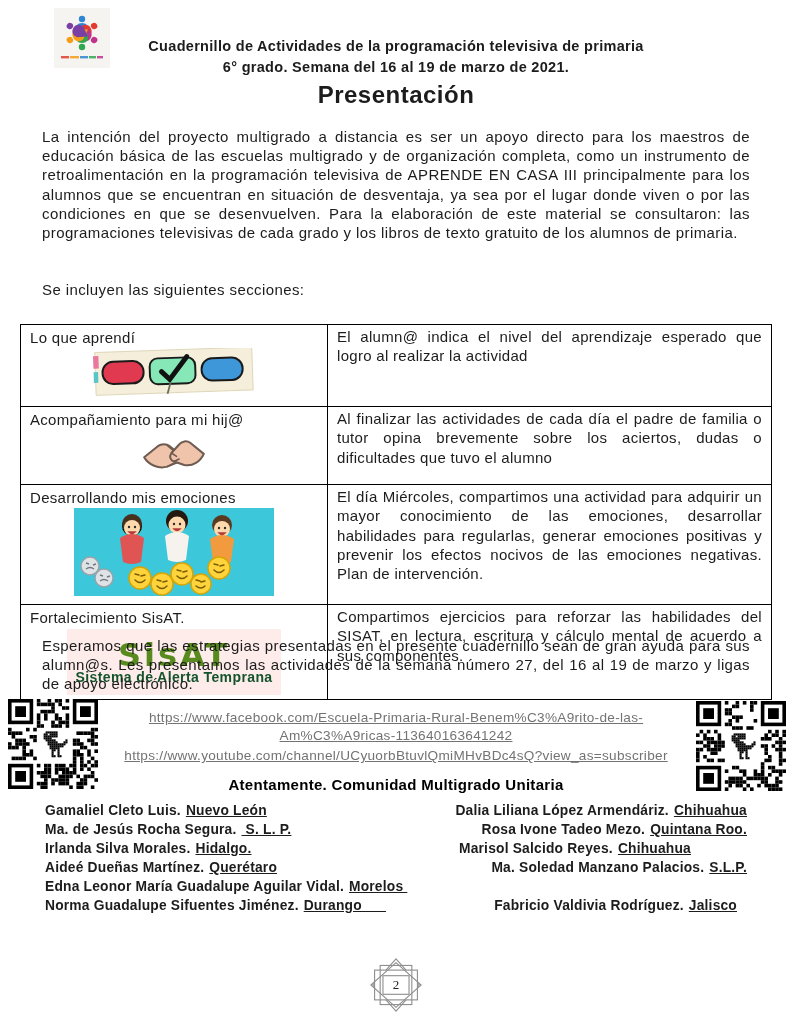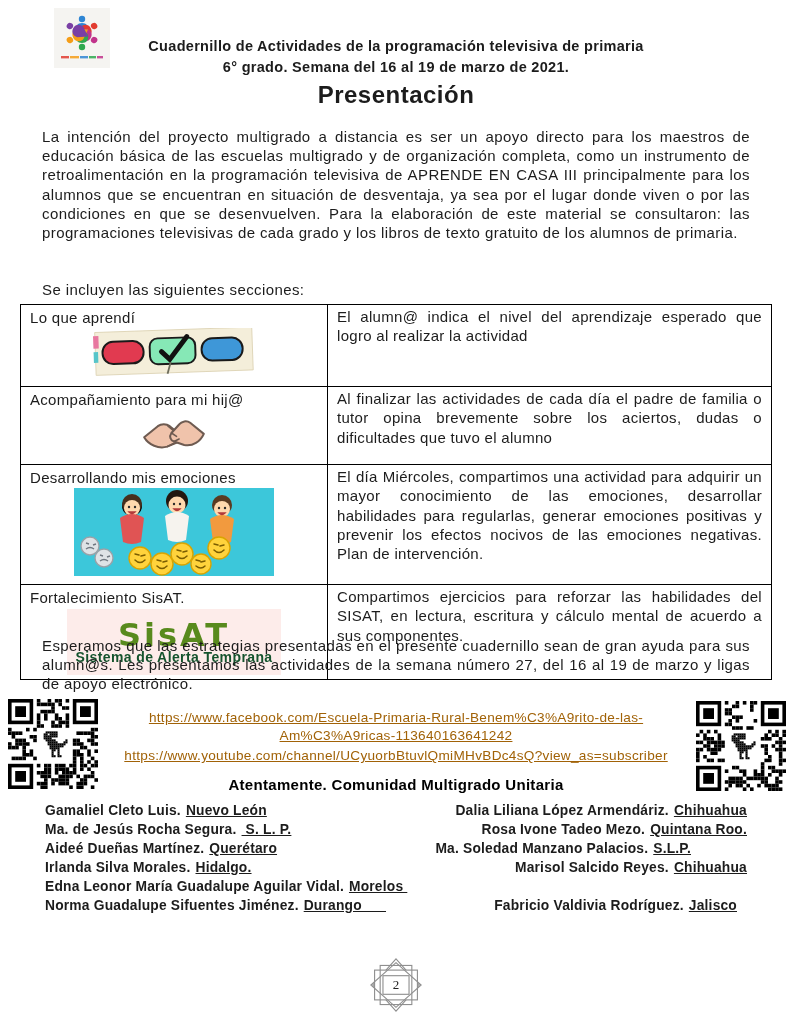--- a/index.html
+++ b/index.html
@@ -16,41 +16,41 @@
   .title{font-size:24px;font-weight:bold;letter-spacing:.5px;margin:3px 0 0 0;}
 
   
   .para{position:absolute;left:42px;width:708px;font-size:15px;line-height:19.2px;
         letter-spacing:.4px;text-align:justify;margin:0;}
   .intro{top:127px;}
   .lead{position:absolute;top:281px;left:42px;font-size:15px;letter-spacing:.4px;margin:0;}
   .closing{top:636px;}
 
   
-  table.sections{position:absolute;top:304px;left:20px;width:752px;border-collapse:collapse;table-layout:fixed;}
+  table.sections{position:absolute;top:324px;left:20px;width:752px;border-collapse:collapse;table-layout:fixed;}
   table.sections td{border:1.8px solid #000;vertical-align:top;padding:2px 9px 4px 9px;}
   td.cell-left{width:288px;}
   .row-label{font-size:15px;letter-spacing:.3px;padding-top:2px;}
   .cell-desc{font-size:15px;line-height:19.3px;letter-spacing:.3px;text-align:justify;}
   .art{text-align:center;margin-top:2px;}
   tr.r1{height:70px;} tr.r2{height:67px;} tr.r3{height:111px;} tr.r4{height:70px;}
 
   
   .sisat-box{width:214px;height:66px;margin:3px auto 0 auto;background:#fdecea;
              display:flex;flex-direction:column;align-items:center;justify-content:center;}
   .sisat-title{font-size:32px;font-weight:bold;color:#588a1d;letter-spacing:3px;line-height:29px;
                font-family:"DejaVu Sans",sans-serif;}
   .sisat-sub{font-size:14px;font-weight:bold;color:#14532d;letter-spacing:.4px;line-height:14px;}
 
   
   .qr{position:absolute;width:90px;height:90px;}
   .qr-left{top:699px;left:8px;}
   .qr-right{top:701px;left:696px;}
   .links{position:absolute;top:709px;left:116px;width:560px;text-align:center;}
-  .links a{display:block;color:#a16207;text-decoration:underline;font-size:13.6px;
+  .links a{display:block;color:#737373;text-decoration:underline;font-size:13.6px;
            line-height:18px;letter-spacing:.3px;overflow-wrap:break-word;cursor:pointer;}
   .links a.yt{margin-top:2px;}
   .signature{margin-top:11px;font-weight:bold;font-size:15px;color:#000;letter-spacing:.3px;}
 
   
   .names{position:absolute;top:801px;left:45px;width:702px;font-weight:bold;font-size:13.8px;letter-spacing:.2px;}
   .names .nrow{display:flex;justify-content:space-between;line-height:19px;align-items:center;}
   .names .cell .nm{margin-right:5px;}
   .names .cell .state{text-decoration:underline;white-space:pre;}
   .names .nrow:nth-child(3) .cell.right{padding-right:56px;}
@@ -722,26 +722,26 @@
   <div class="names">
     <div class="nrow">
       <span class="cell left"><span class="nm">Gamaliel Cleto Luis.</span><span class="state">Nuevo León</span></span>
       <span class="cell right"><span class="nm">Dalia Liliana López Armendáriz.</span><span class="state">Chihuahua</span></span>
     </div>
     <div class="nrow">
       <span class="cell left"><span class="nm">Ma. de Jesús Rocha Segura.</span><span class="state"> S. L. P.</span></span>
       <span class="cell right"><span class="nm">Rosa Ivone Tadeo Mezo.</span><span class="state">Quintana Roo.</span></span>
     </div>
     <div class="nrow">
+      <span class="cell left"><span class="nm">Irlanda Silva Morales.</span><span class="state">Hidalgo.</span></span>
+      <span class="cell right"><span class="nm">Marisol Salcido Reyes.</span><span class="state">Chihuahua</span></span>
+    </div>
+    <div class="nrow">
       <span class="cell left"><span class="nm">Aideé Dueñas Martínez.</span><span class="state">Querétaro</span></span>
       <span class="cell right"><span class="nm">Ma. Soledad Manzano Palacios.</span><span class="state">S.L.P.</span></span>
-    </div>
-    <div class="nrow">
-      <span class="cell left"><span class="nm">Irlanda Silva Morales.</span><span class="state">Hidalgo.</span></span>
-      <span class="cell right"><span class="nm">Marisol Salcido Reyes.</span><span class="state">Chihuahua</span></span>
     </div>
     <div class="nrow">
       <span class="cell left"><span class="nm">Edna Leonor María Guadalupe Aguilar Vidal.</span><span class="state">Morelos </span></span>
     </div>
     <div class="nrow">
       <span class="cell left"><span class="nm">Norma Guadalupe Sifuentes Jiménez.</span><span class="state">Durango      </span></span>
       <span class="cell right"><span class="nm">Fabricio Valdivia Rodríguez.</span><span class="state">Jalisco</span></span>
     </div>
   </div>
 

